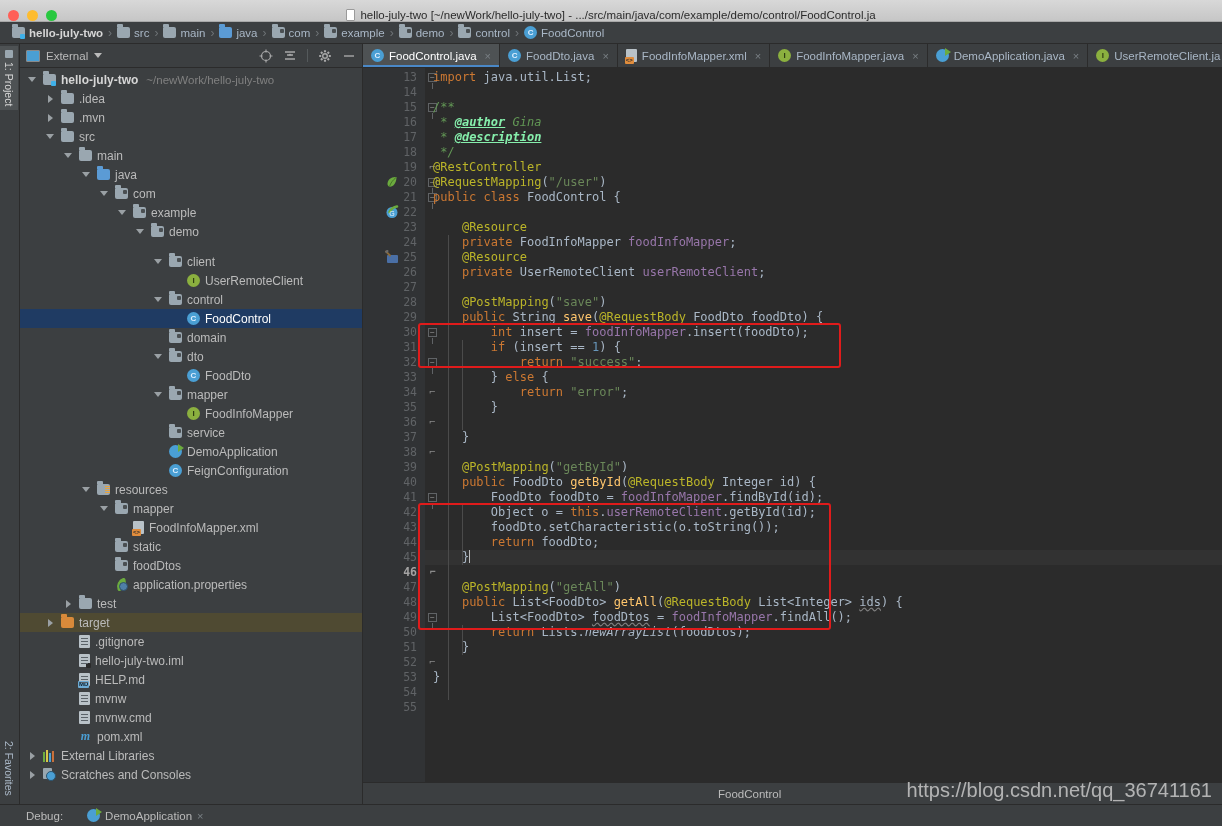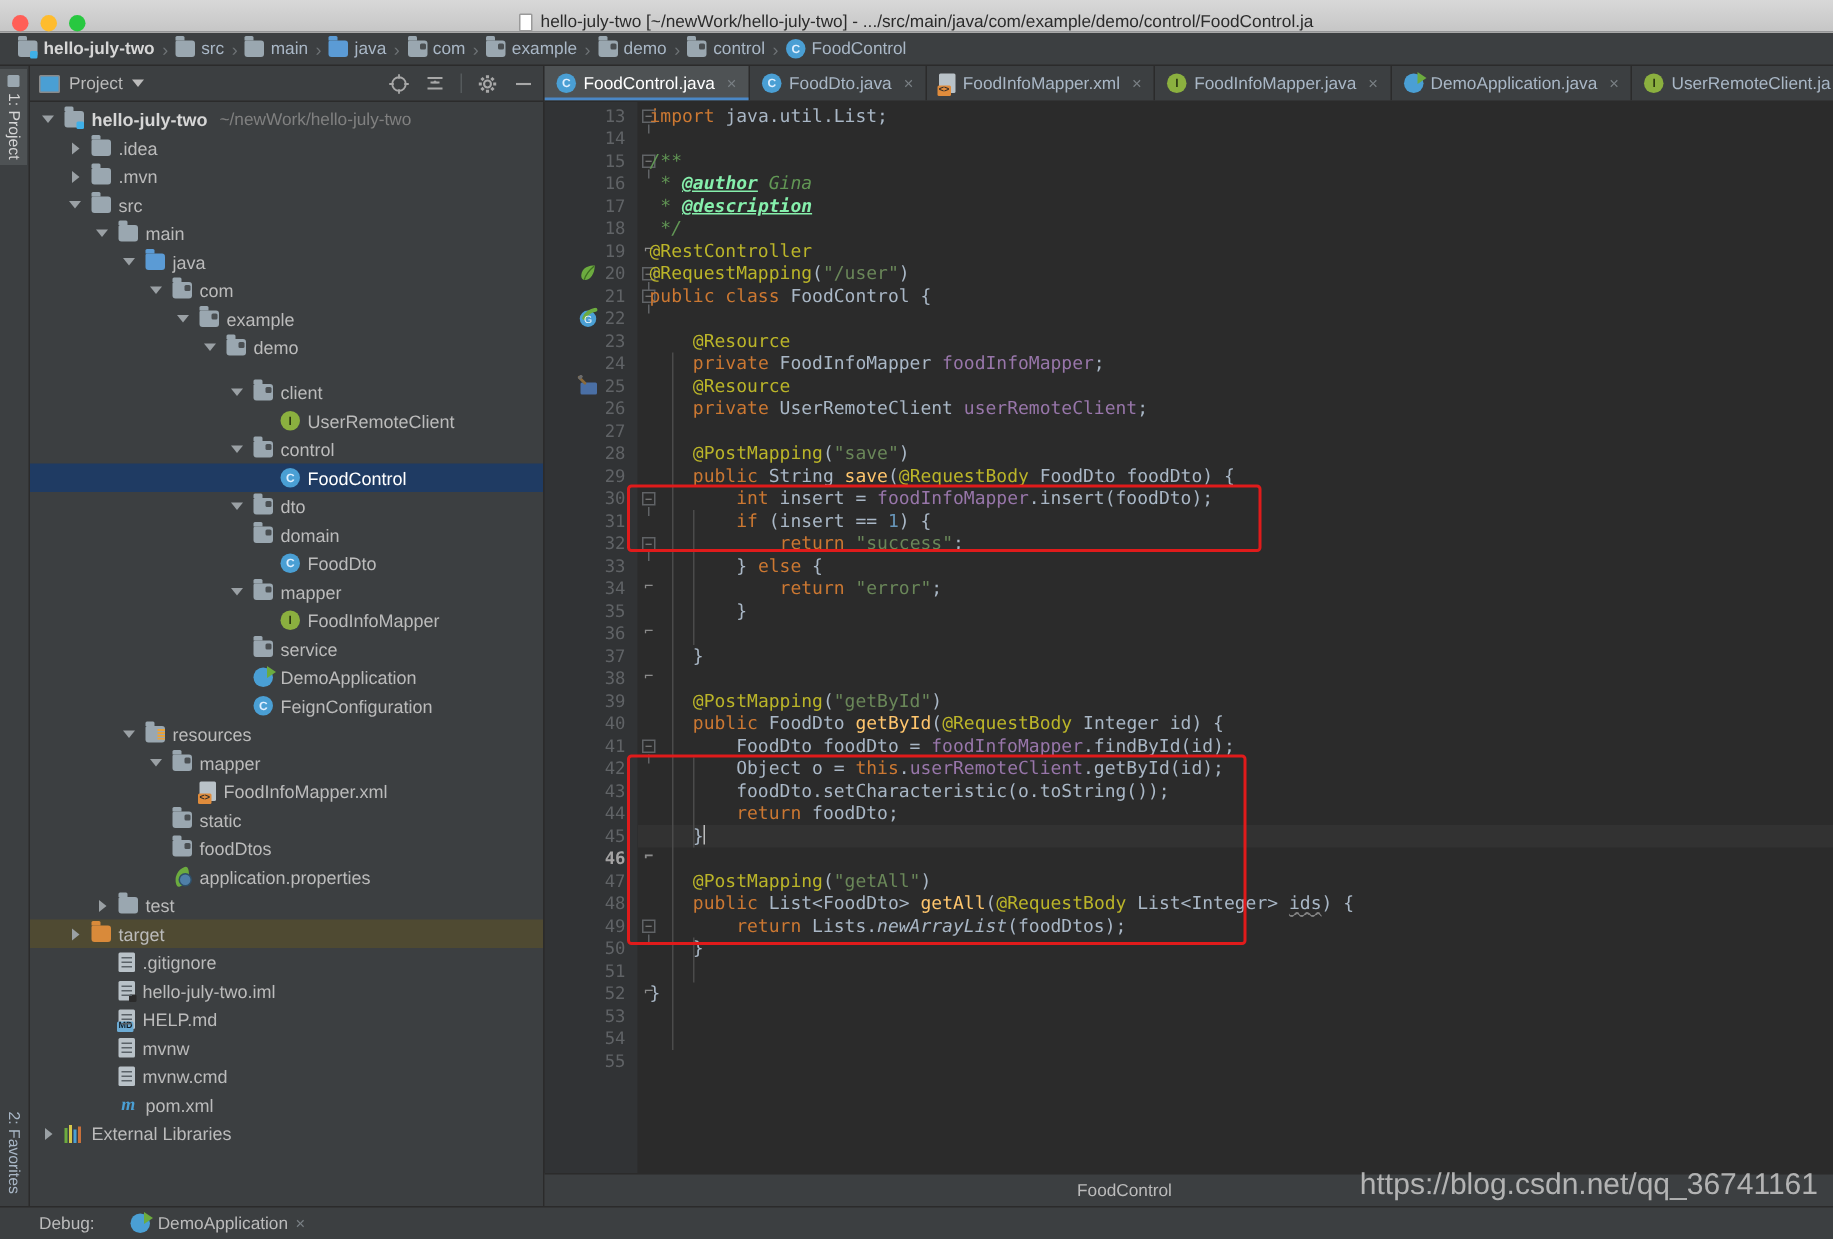--- a/index.html
+++ b/index.html
@@ -431,21 +431,21 @@
       <span>1: Project</span>
     </div>
     <div class="vtab bottom">
       <span>2: Favorites</span>
     </div>
   </div>
 
   <div class="project-panel">
     <div class="panel-header">
       <span class="panel-icon"></span>
-      <span>Project</span>
+      <span>External</span>
       <span class="caret-dn"></span>
       <span class="panel-tools">
         <span class="tool-ic">
           <svg width="14" height="14" viewBox="0 0 14 14">
               <circle cx="7" cy="7" r="4.5" fill="none" stroke="#bbb" stroke-width="1.2"></circle>
               <path d="M7 0.5v3M7 10.5v3M0.5 7h3M10.5 7h3" stroke="#bbb" stroke-width="1.2"></path>
             </svg>
         </span>
         <span class="tool-ic">
           <svg width="14" height="14" viewBox="0 0 14 14">
@@ -530,28 +530,28 @@
           <span class="arrow open"></span>
           <span class="ic-folder pkg"></span>
           <span class="tlabel">control</span>
         </div>
         <div class="trow selected" style="padding-left: 152px;">
           <span class="arrow"></span>
           <span class="badge c">C</span>
           <span class="tlabel">FoodControl</span>
         </div>
         <div class="trow" style="padding-left: 134px;">
+          <span class="arrow"></span>
+          <span class="ic-folder pkg"></span>
+          <span class="tlabel">domain</span>
+        </div>
+        <div class="trow" style="padding-left: 134px;">
           <span class="arrow open"></span>
           <span class="ic-folder pkg"></span>
           <span class="tlabel">dto</span>
-        </div>
-        <div class="trow" style="padding-left: 134px;">
-          <span class="arrow"></span>
-          <span class="ic-folder pkg"></span>
-          <span class="tlabel">domain</span>
         </div>
         <div class="trow" style="padding-left: 152px;">
           <span class="arrow"></span>
           <span class="badge c">C</span>
           <span class="tlabel">FoodDto</span>
         </div>
         <div class="trow" style="padding-left: 134px;">
           <span class="arrow open"></span>
           <span class="ic-folder pkg"></span>
           <span class="tlabel">mapper</span>
@@ -643,20 +643,25 @@
         </div>
         <div class="trow" style="padding-left: 44px;">
           <span class="arrow"></span>
           <span class="ic-m">m</span>
           <span class="tlabel">pom.xml</span>
         </div>
         <div class="trow" style="padding-left: 8px;">
           <span class="arrow closed"></span>
           <span class="ic-bars"></span>
           <span class="tlabel">External Libraries</span>
+        </div>
+        <div class="trow" style="padding-left: 8px;">
+          <span class="arrow closed"></span>
+          <span class="ic-scratch"></span>
+          <span class="tlabel">Scratches and Consoles</span>
         </div>
       </div>
   </div>
 
   <div class="editor-area">
     <div class="tabbar" id="tabbar">
         <div class="etab active">
           <span class="badge c">C</span>
           <span>FoodControl.java</span>
           <span class="x">×</span>
@@ -773,20 +778,21 @@
           <div class="cline">    <span class="an">@PostMapping</span>(<span class="st">"getById"</span>)</div>
           <div class="cline">    <span class="k">public</span> FoodDto <span class="mth">getById</span>(<span class="an">@RequestBody</span> Integer id) {</div>
           <div class="cline">        FoodDto foodDto = <span class="fld">foodInfoMapper</span>.findById(id);</div>
           <div class="cline">        Object o = <span class="k">this</span>.<span class="fld">userRemoteClient</span>.getById(id);</div>
           <div class="cline">        foodDto.setCharacteristic(o.toString());</div>
           <div class="cline">        <span class="k">return</span> foodDto;</div>
           <div class="cline cur">    }<span class="caret"></span></div>
           <div class="cline">&nbsp;</div>
           <div class="cline">    <span class="an">@PostMapping</span>(<span class="st">"getAll"</span>)</div>
           <div class="cline">    <span class="k">public</span> List&lt;FoodDto&gt; <span class="mth">getAll</span>(<span class="an">@RequestBody</span> List&lt;Integer&gt; <span class="warn">ids</span>) {</div>
+          <div class="cline">        List&lt;FoodDto&gt; <span class="warn">foodDtos</span> = <span class="fld">foodInfoMapper</span>.findAll();</div>
           <div class="cline">        <span class="k">return</span> Lists.<span class="ital">newArrayList</span>(foodDtos);</div>
           <div class="cline">    }</div>
           <div class="cline">&nbsp;</div>
           <div class="cline">}</div>
           <div class="cline">&nbsp;</div>
           <div class="iguide" style="left: 23px; top: 167px; height: 465px;"></div>
           <div class="iguide" style="left: 37.4px; top: 272px; height: 90px;"></div>
           <div class="iguide" style="left: 37.4px; top: 437px; height: 60px;"></div>
           <div class="iguide" style="left: 37.4px; top: 557px; height: 30px;"></div>
         </div>

